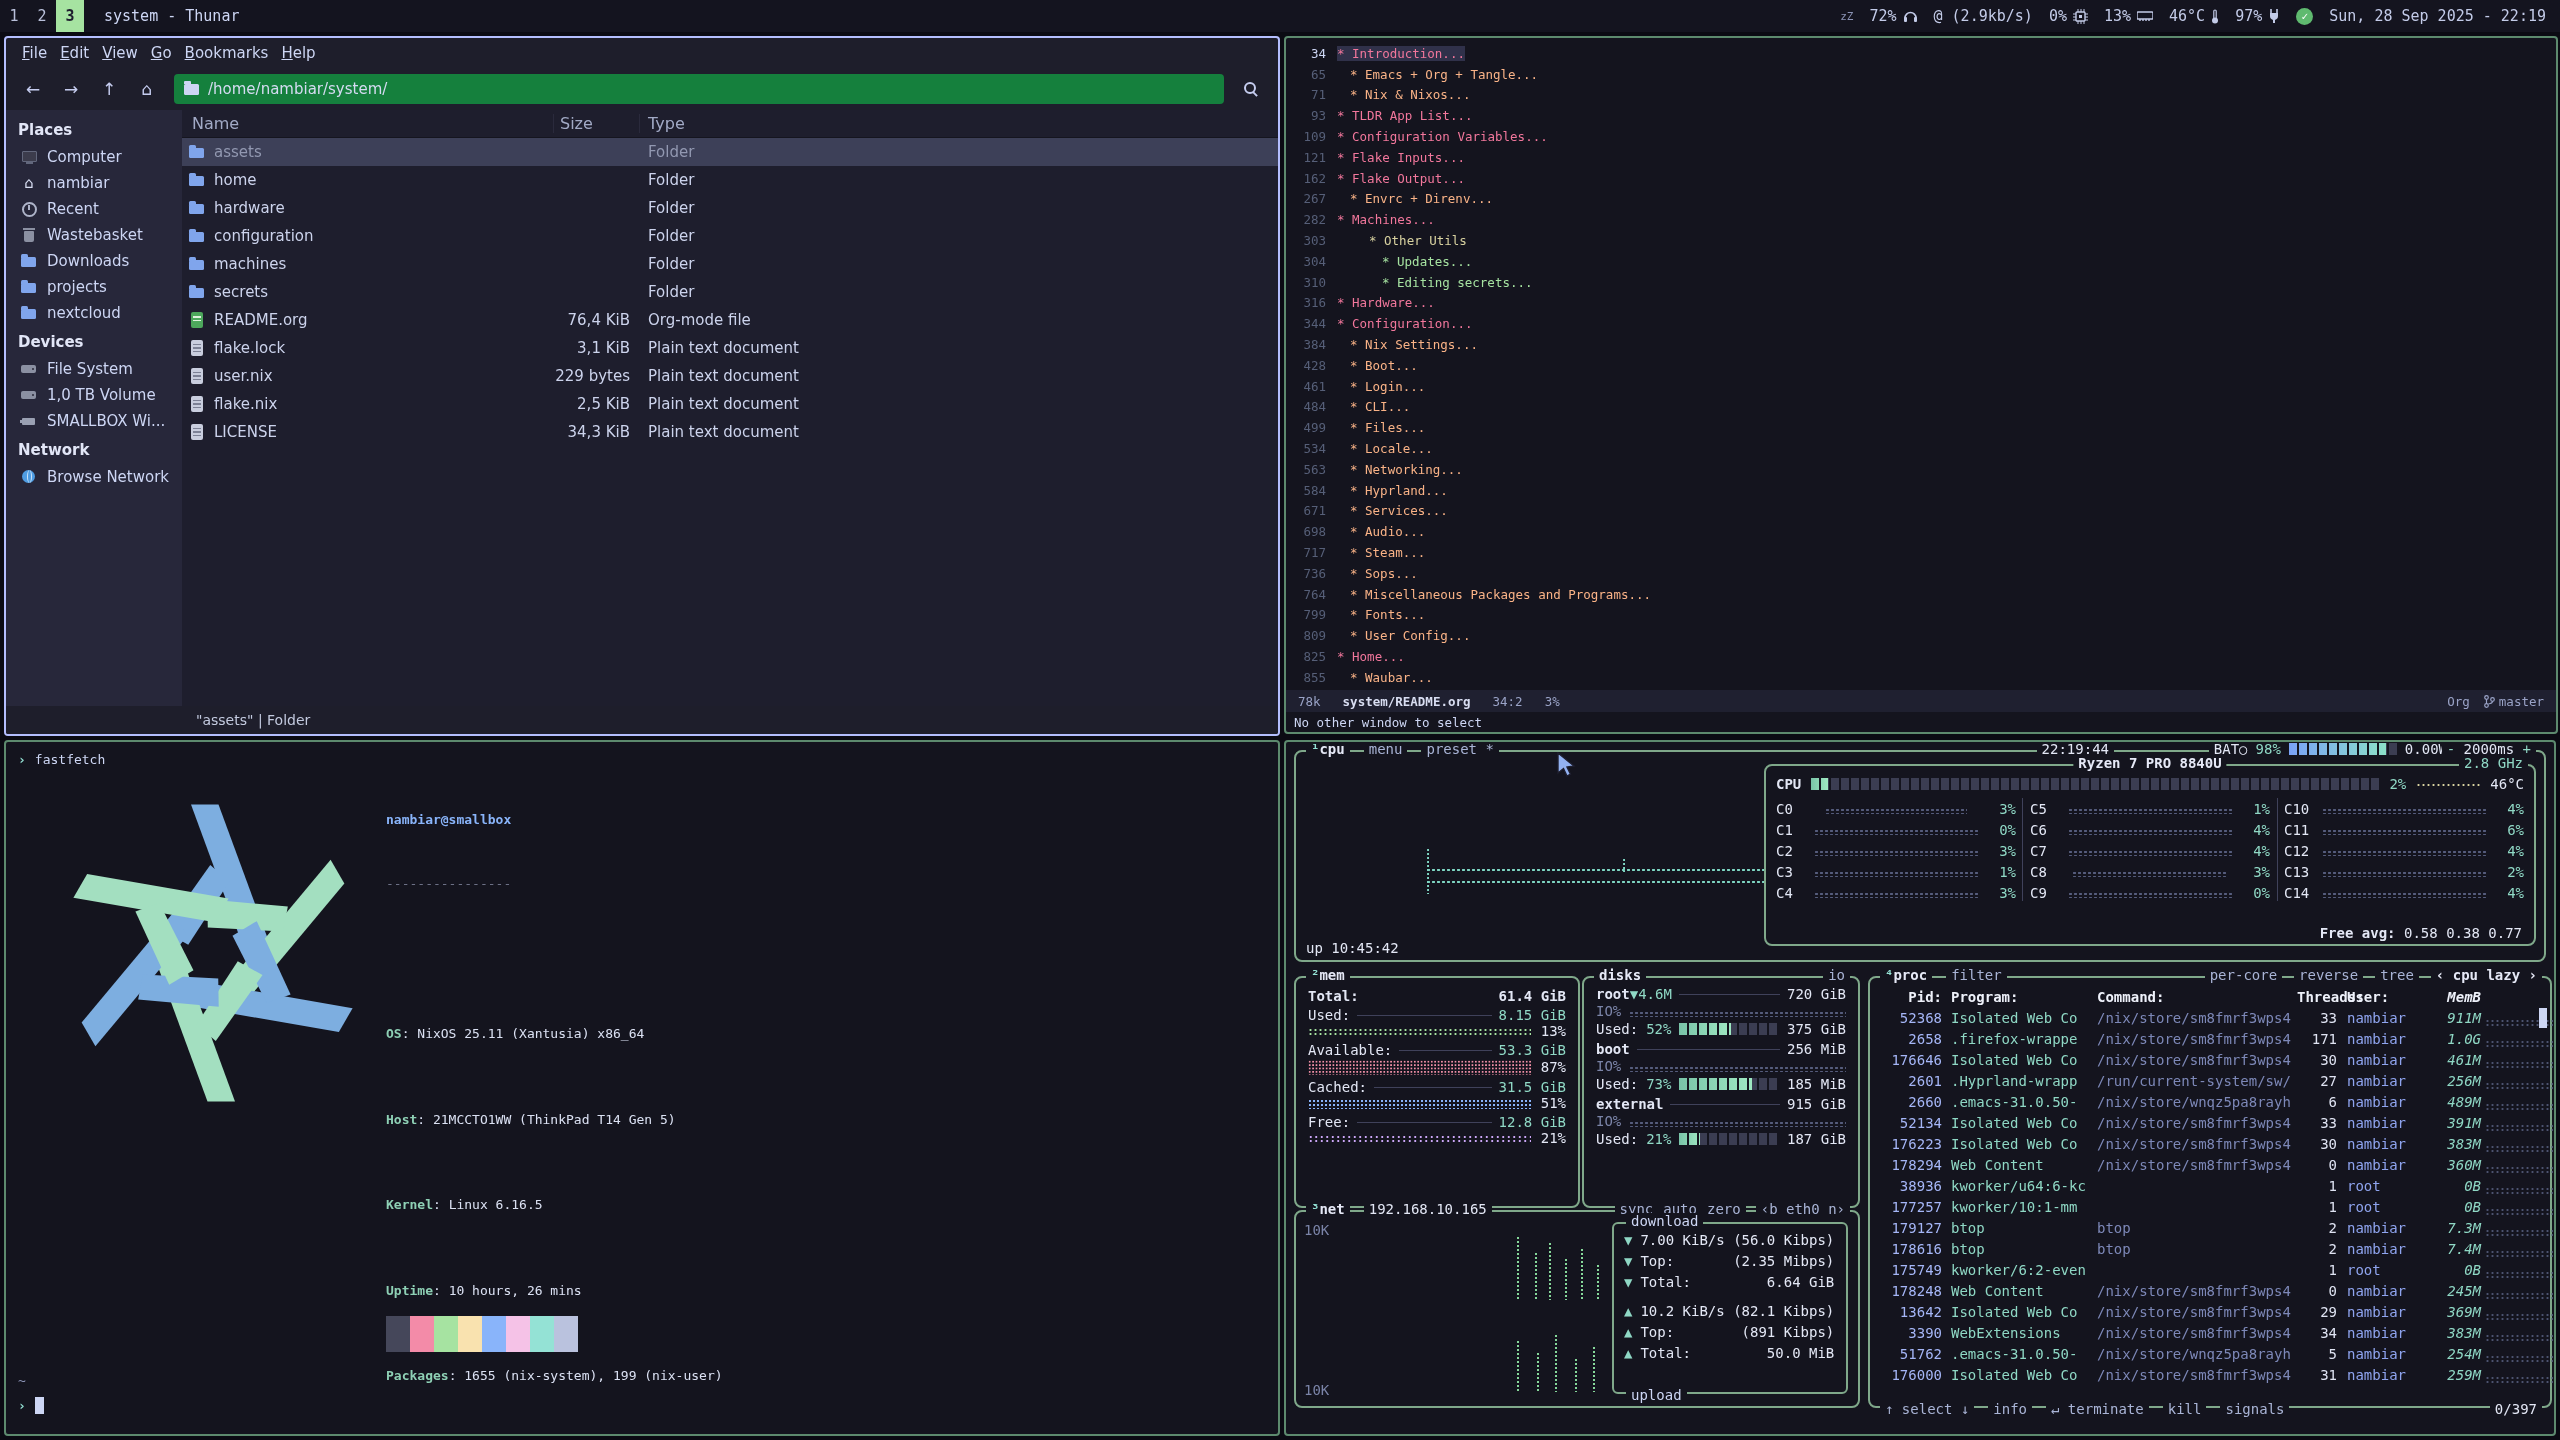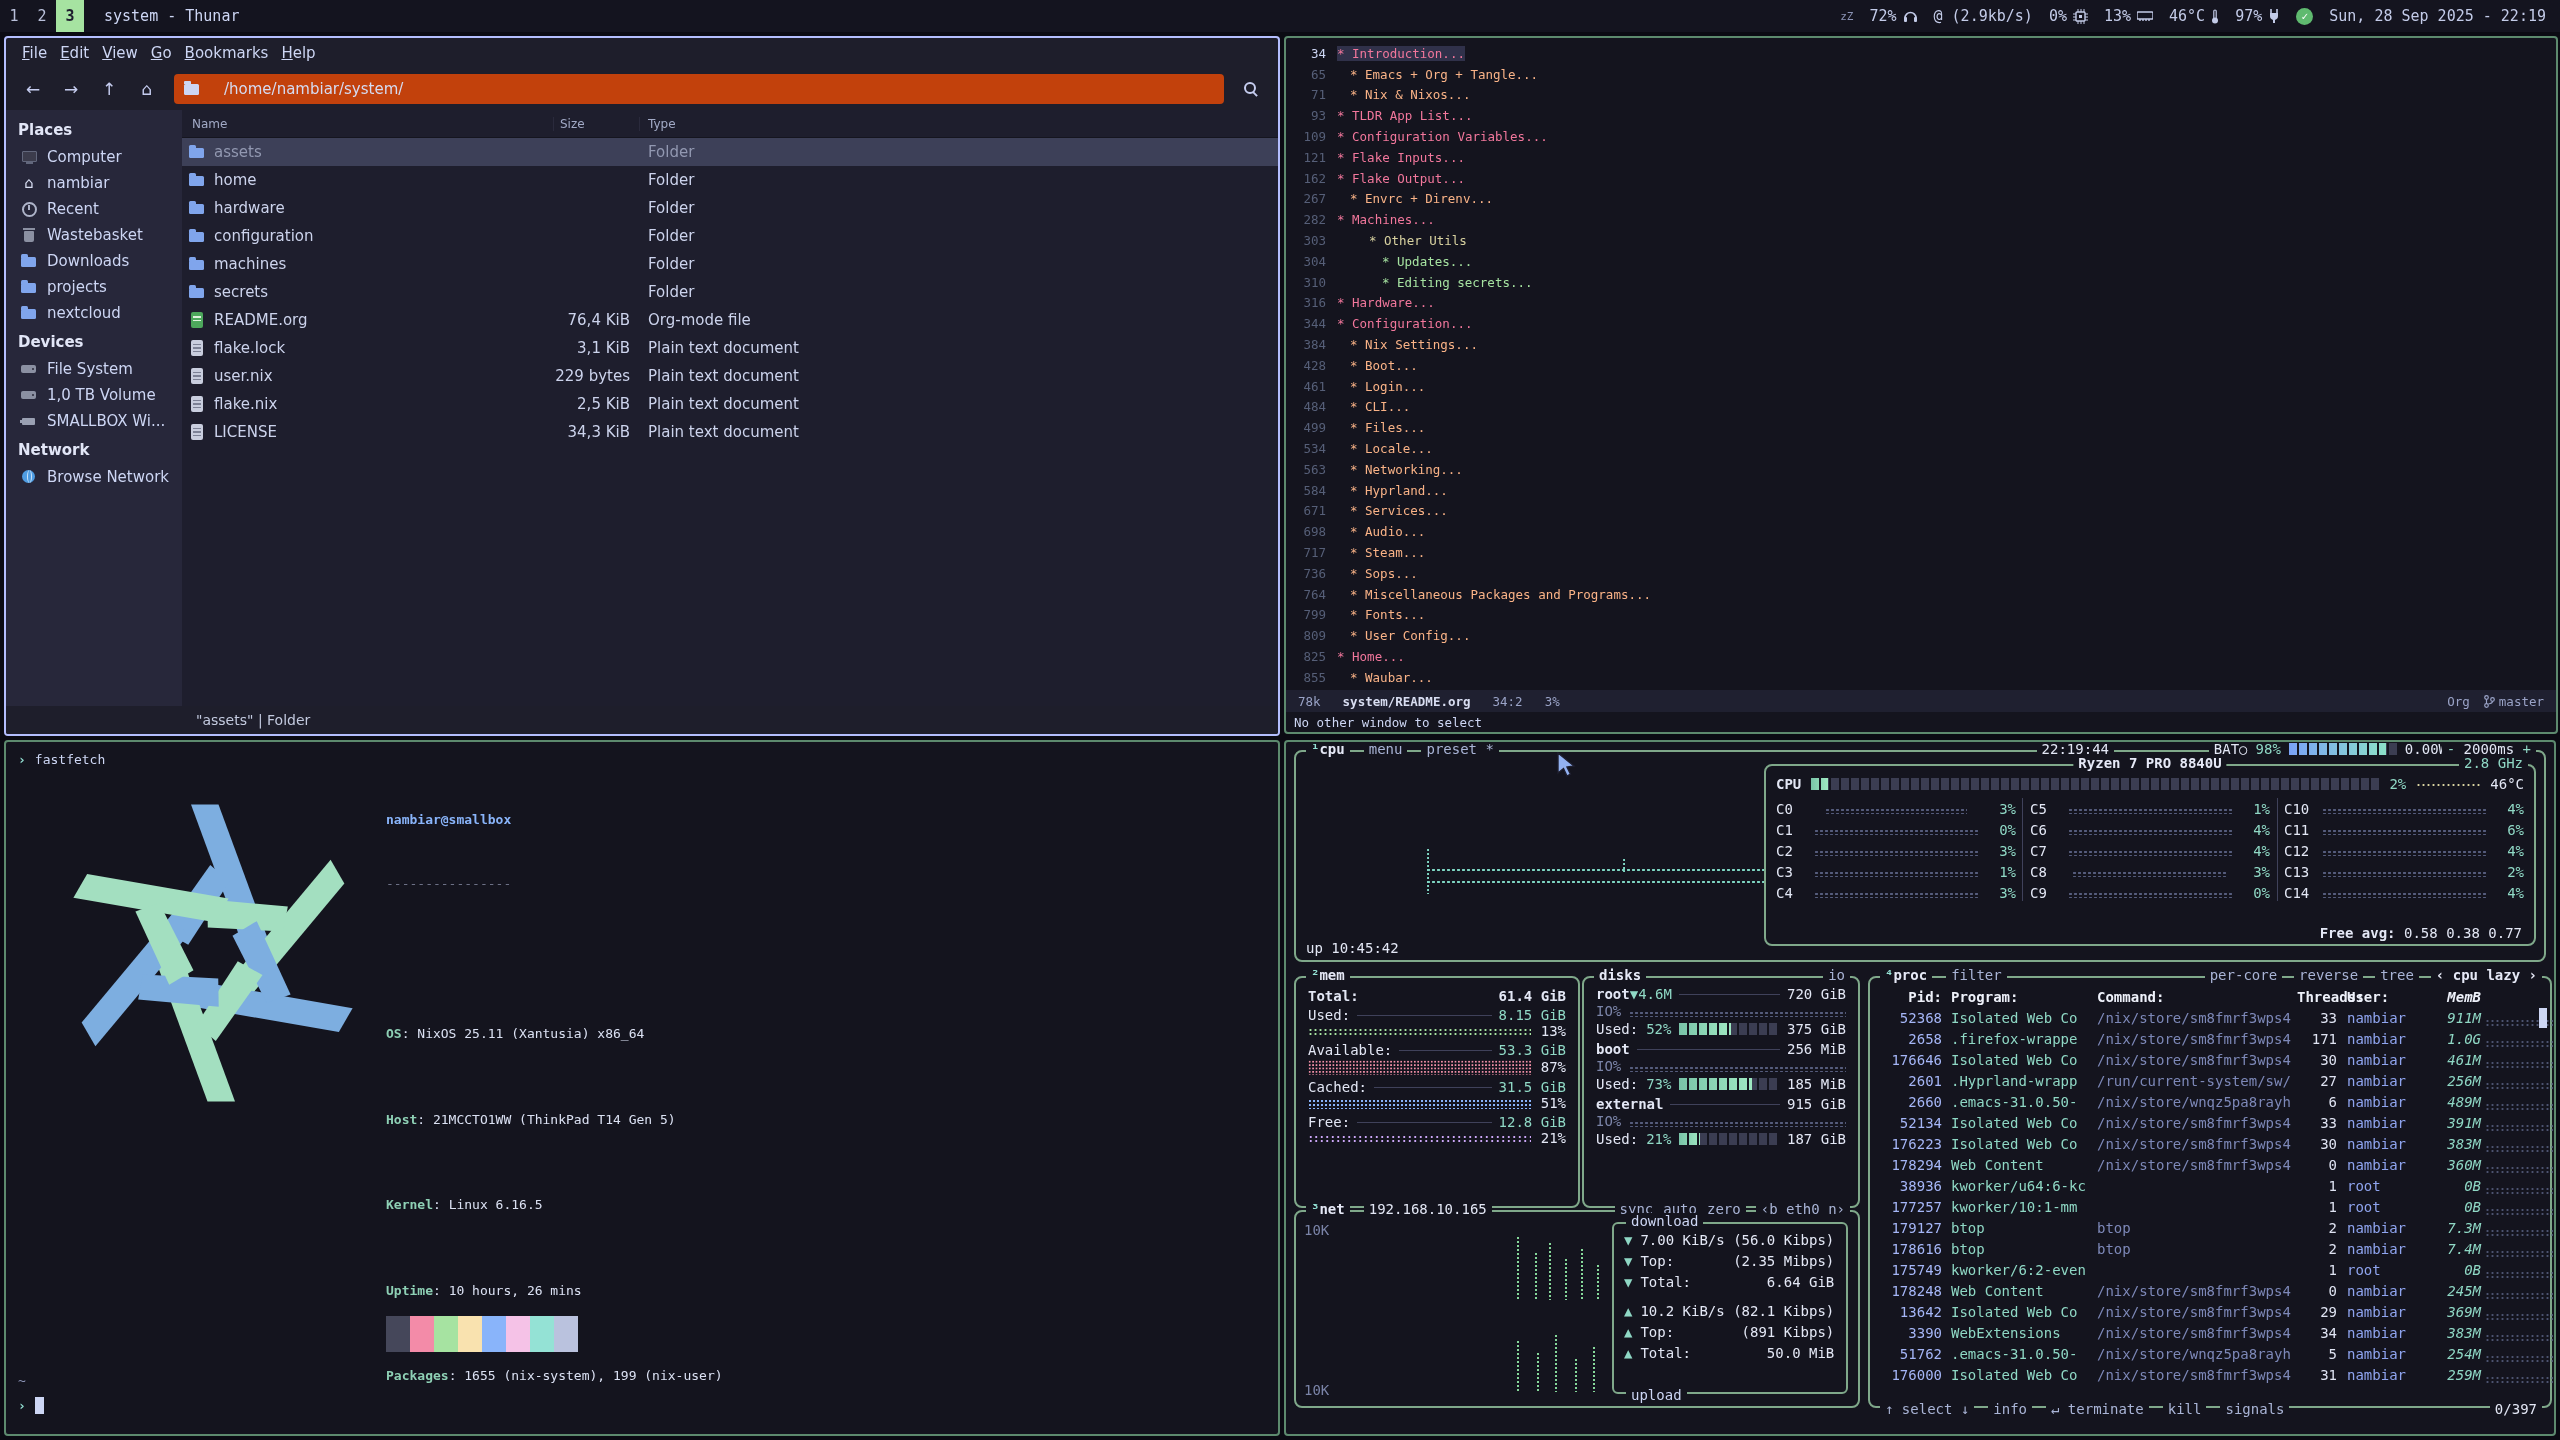--- a/index.html
+++ b/index.html
@@ -19,33 +19,33 @@
   
   .win{position:absolute;box-sizing:border-box;border:2px solid #5d8a6e;border-radius:4px;overflow:hidden;background:#14141e;}
   
   .thunar{left:4px;top:36px;width:1276px;height:700px;border-color:#b4befe;background:#1e1e2b;
           font-family:"DejaVu Sans",sans-serif;font-size:15px;}
   .menubar{height:30px;display:flex;align-items:center;gap:13px;padding-left:16px;color:#cdd6f4;}
   .menu-item::first-letter{text-decoration:underline;}
   .toolbar{height:42px;display:flex;align-items:center;gap:4px;padding:0 10px;}
   .navbtn{width:34px;height:30px;display:flex;align-items:center;justify-content:center;
           color:#c6cdf0;font-size:17px;border-radius:4px;}
-  .pathfield{flex:1;height:30px;background:#c2410c;border-radius:4px;display:flex;align-items:center;
-             gap:25px;padding:0 10px;margin:0 6px;color:#d5dbf2;}
+  .pathfield{flex:1;height:30px;background:#15803d;border-radius:4px;display:flex;align-items:center;
+             gap:9px;padding:0 10px;margin:0 6px;color:#d5dbf2;}
   .pf-folder{width:15px;height:11px;background:#cdd6f4;border-radius:1.5px;position:relative;flex:none;}
   .pf-folder::before{content:"";position:absolute;left:0;top:-3px;width:7px;height:3px;background:#cdd6f4;border-radius:1px 1px 0 0;}
   .i-search{width:18px;height:18px;position:relative;display:inline-block;}
   .i-search::before{content:"";position:absolute;left:2px;top:2px;width:8px;height:8px;border:2px solid #c6cdf0;border-radius:50%;}
   .i-search::after{content:"";position:absolute;left:12px;top:11px;width:2px;height:6px;background:#c6cdf0;transform:rotate(-45deg);}
   .thunar-body{position:absolute;left:0;top:72px;right:0;bottom:28px;display:flex;}
   .sidebar{width:176px;background:#27273a;padding-top:4px;overflow:hidden;flex:none;}
   .side-h{font-weight:bold;color:#e2e6f7;padding:7px 12px 5px 12px;}
   .side-item{height:26px;display:flex;align-items:center;gap:9px;padding-left:14px;color:#cdd6f4;}
   .filepane{flex:1;background:#1e1e2d;display:flex;flex-direction:column;overflow:hidden;}
-  .lhead{height:27px;display:flex;align-items:center;color:#a2aac6;font-size:12px;border-bottom:1px solid #15151f;}
+  .lhead{height:27px;display:flex;align-items:center;color:#a2aac6;font-size:16px;border-bottom:1px solid #15151f;}
   .col-name{width:372px;padding-left:10px;box-sizing:border-box;border-right:1px solid #2a2a3c;}
   .col-size{width:86px;padding:0 8px 0 6px;box-sizing:border-box;border-right:1px solid #2a2a3c;}
   .col-type{flex:1;padding-left:8px;}
   .frow{height:28px;display:flex;align-items:center;color:#ccd3ec;}
   .frow .fname{width:372px;display:flex;align-items:center;gap:8px;padding-left:6px;box-sizing:border-box;}
   .frow .fsize{width:86px;text-align:right;padding-right:10px;box-sizing:border-box;}
   .frow .ftype{flex:1;padding-left:8px;}
   .frow.sel{background:#3d4058;}
   .frow.sel .fname-t,.frow.sel .ftype{color:#9298b1;}
   .statusbar{position:absolute;left:0;bottom:0;height:28px;right:0;background:#1e1e2b;

